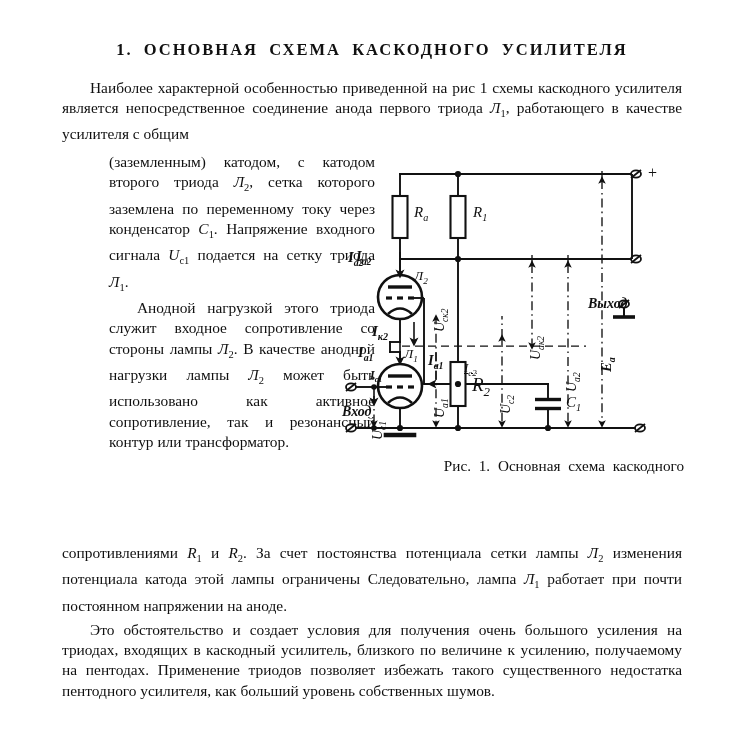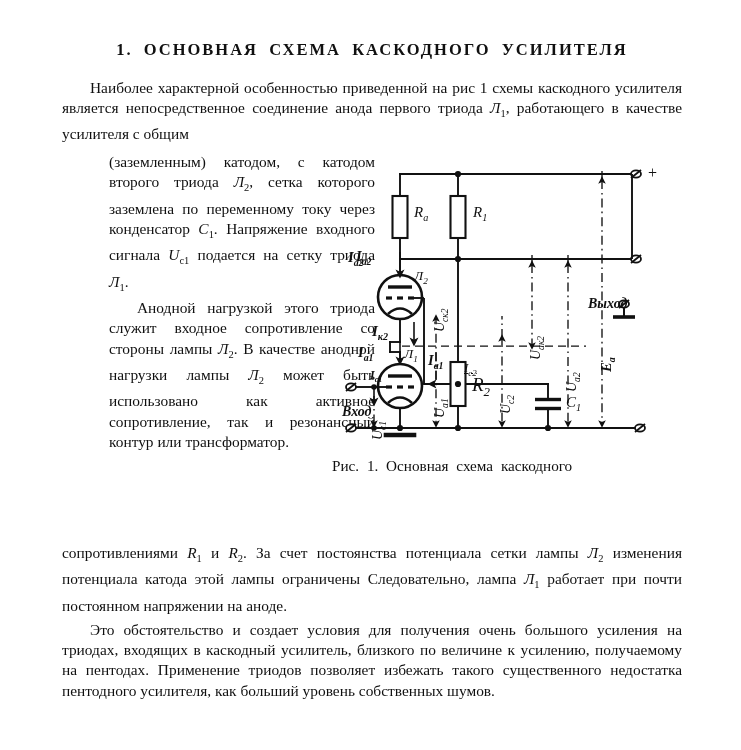--- a/index.html
+++ b/index.html
@@ -89,21 +89,21 @@
     width: 348px;
     height: 300px;
   }
   #figsvg { display: block; }
 
   #figcaption {
     position: absolute;
     left: 332px;
     top: 456px;
     width: 352px;
-    text-align: left;
+    text-align: right;
     font-size: 15.2px;
     line-height: 20px;
     word-spacing: 4px;
     font-family: "Liberation Serif", "DejaVu Serif", serif;
   }
   #figcaption .cap2 { display: block; }
 </style>
 </head>
 <body>
 

